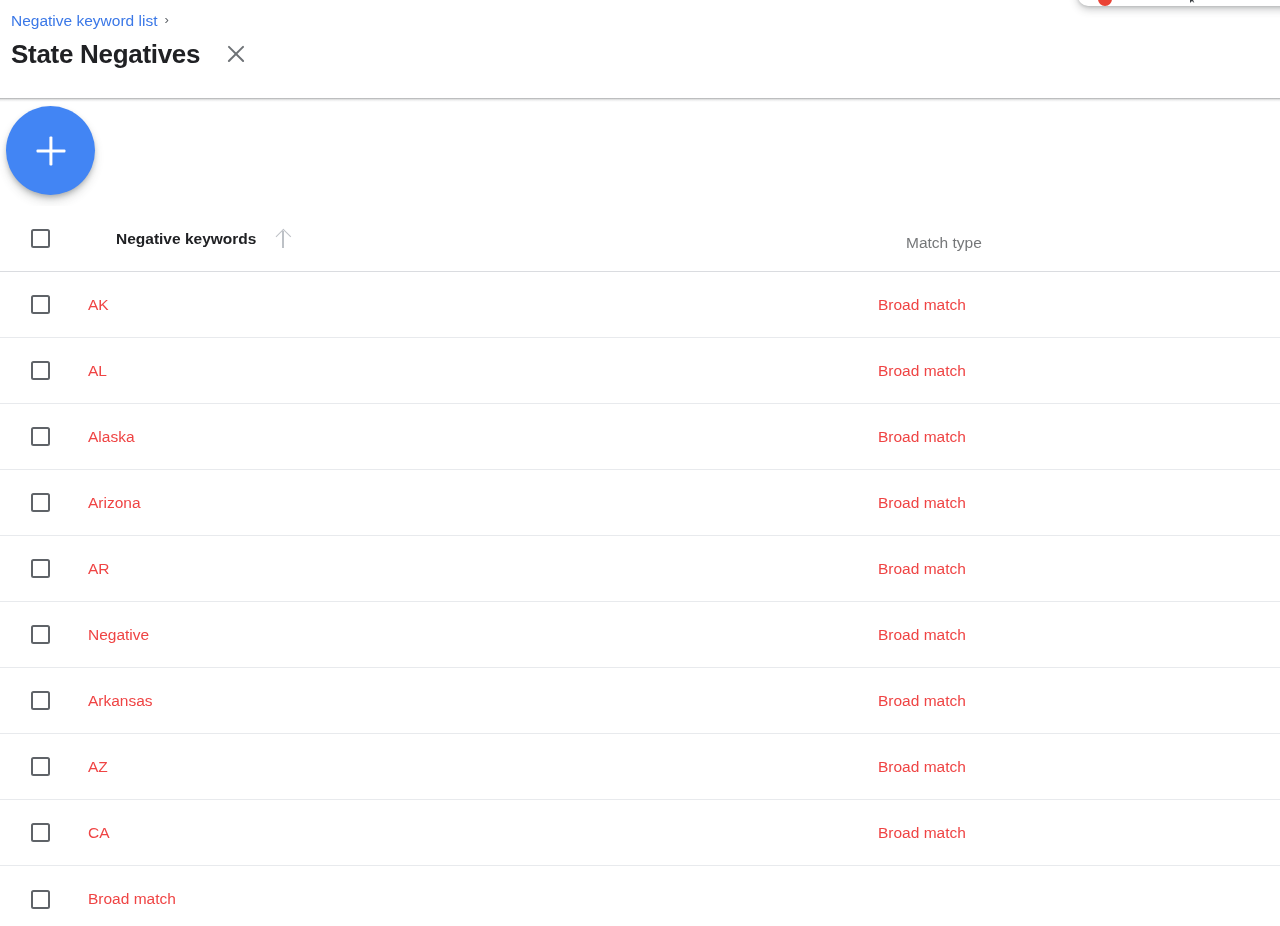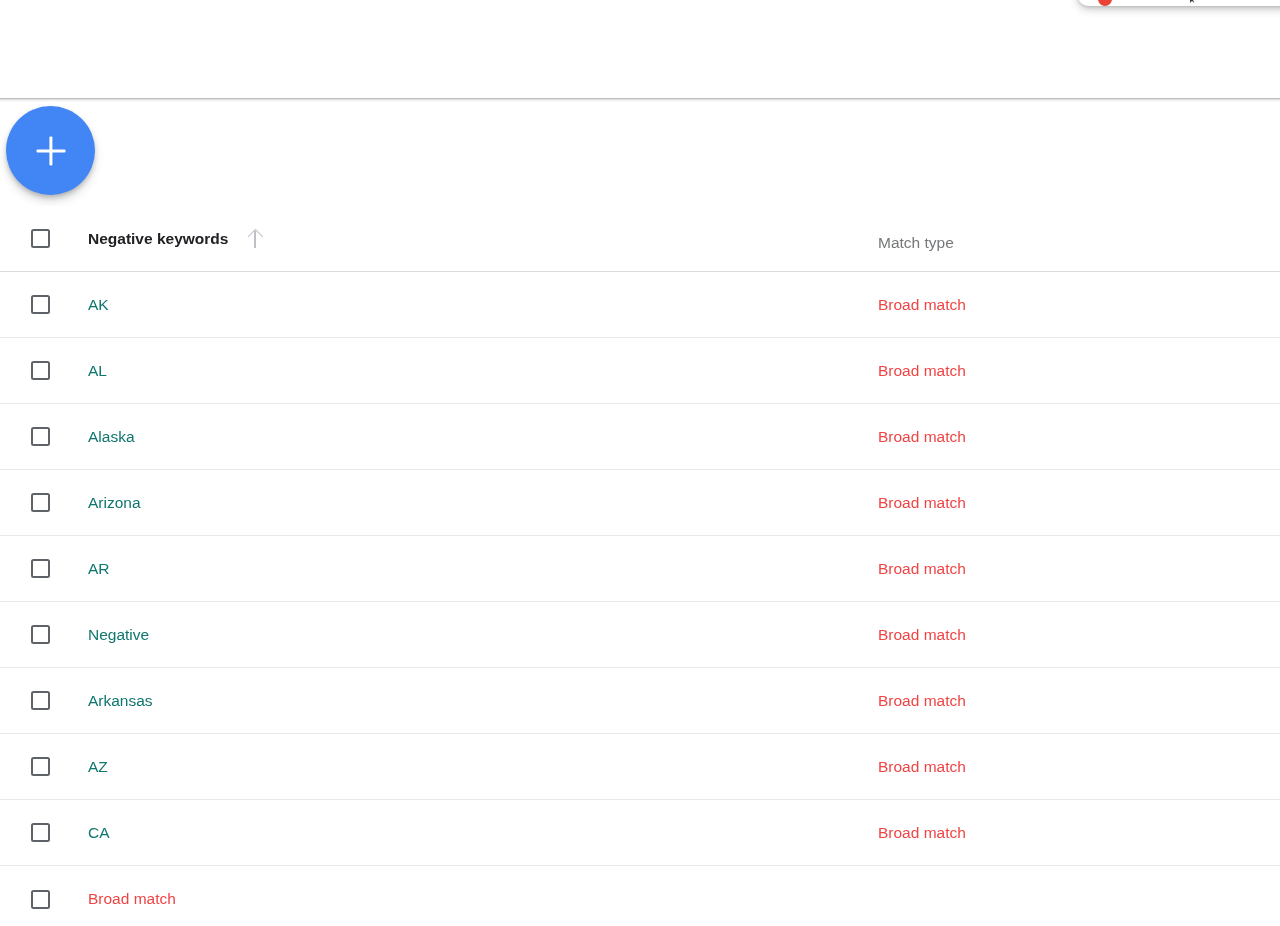--- a/index.html
+++ b/index.html
@@ -221,27 +221,28 @@
     flex: none;
   }
 
   .kw-cell {
     width: 790px;
     flex: none;
     display: flex;
     align-items: center;
     gap: 18px;
     font-size: 15.5px;
-    color: #0f766e;
+    color: #ef4444;
     white-space: nowrap;
   }
   .kw-cell.head {
     font-weight: 700;
     color: #202124;
     font-size: 15.5px;
+    margin-left: 28px;
   }
   .sort-arrow {
     position: relative;
     width: 17px;
     height: 19px;
     flex: none;
     cursor: pointer;
   }
   .sort-arrow::before {
     content: "";
@@ -276,20 +277,33 @@
 </head>
 <body>
 
 <div id="app">
 
   <div class="floating-card">
     <div class="floating-card-red-dot"></div>
     <div class="floating-card-glyph"></div>
   </div>
 
+  <div class="page-header">
+
+    <div class="breadcrumb">
+      <span class="breadcrumb-link">Negative keyword list</span>
+      <span class="breadcrumb-sep">›</span>
+    </div>
+
+    <div class="title-row">
+      <div class="page-title">State Negatives</div>
+      <div class="close-btn"></div>
+    </div>
+
+  </div>
   <div class="header-shadow"></div>
 
   <div class="toolbar">
     <button class="fab"></button>
   </div>
 
   <div class="table">
 
     <div class="row header-row">
       <div class="cb-cell">

